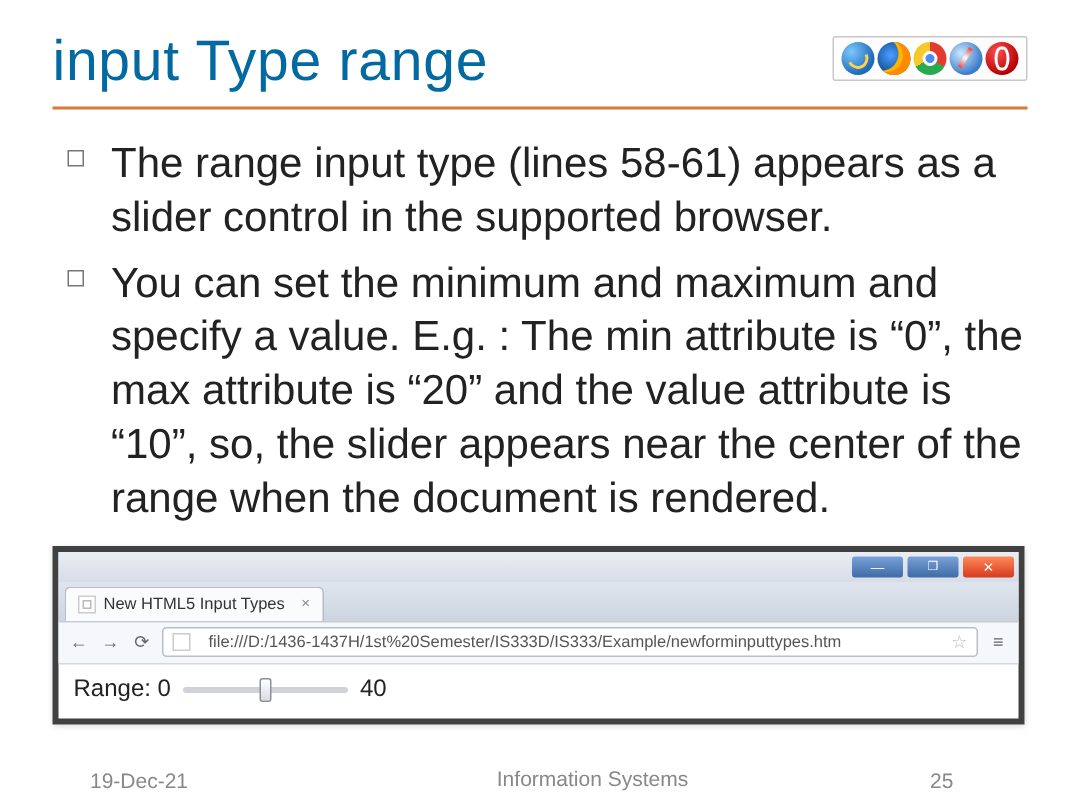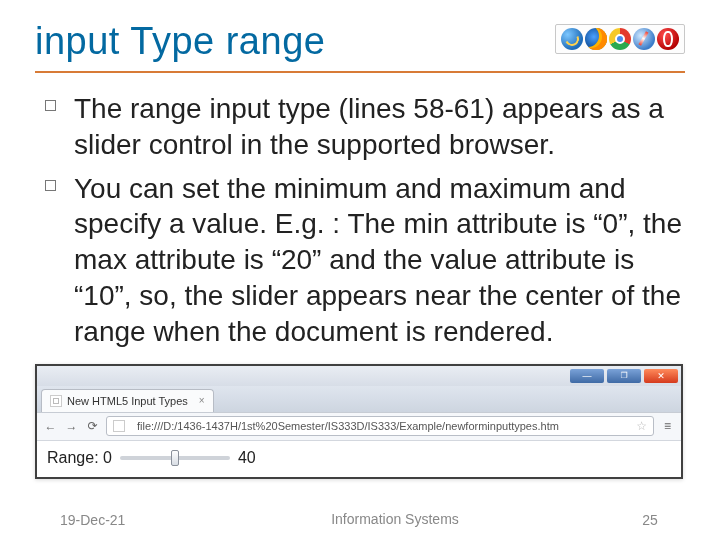--- a/index.html
+++ b/index.html
@@ -73,21 +73,21 @@
   }
   .bullet-text {
     font-size: 28px;
     line-height: 1.28;
     color: #222;
   }
 
   
   .mock {
     margin-top: 14px;
-    border: 2px solid #404040;
+    border: 4px solid #404040;
     width: 648px;
     font-family: "Segoe UI", Arial, sans-serif;
     background: #fff;
     box-shadow: 0 1px 4px rgba(0,0,0,.15);
   }
   .mock-titlebar {
     display: flex;
     align-items: center;
     justify-content: flex-end;
     height: 20px;
@@ -183,21 +183,21 @@
     padding: 0 40px 0 60px;
     font-size: 14px;
     color:#888;
   }
   .footer-center {
     text-align:center;
     line-height:1.1;
     flex:1;
   }
   .footer-right {
-    text-align:center;
+    text-align:left;
     width:60px;
   }
   .footer-left { width:110px; }
 </style>
 </head>
 <body>
 
 <div class="slide">
 
   <div class="title-area">

